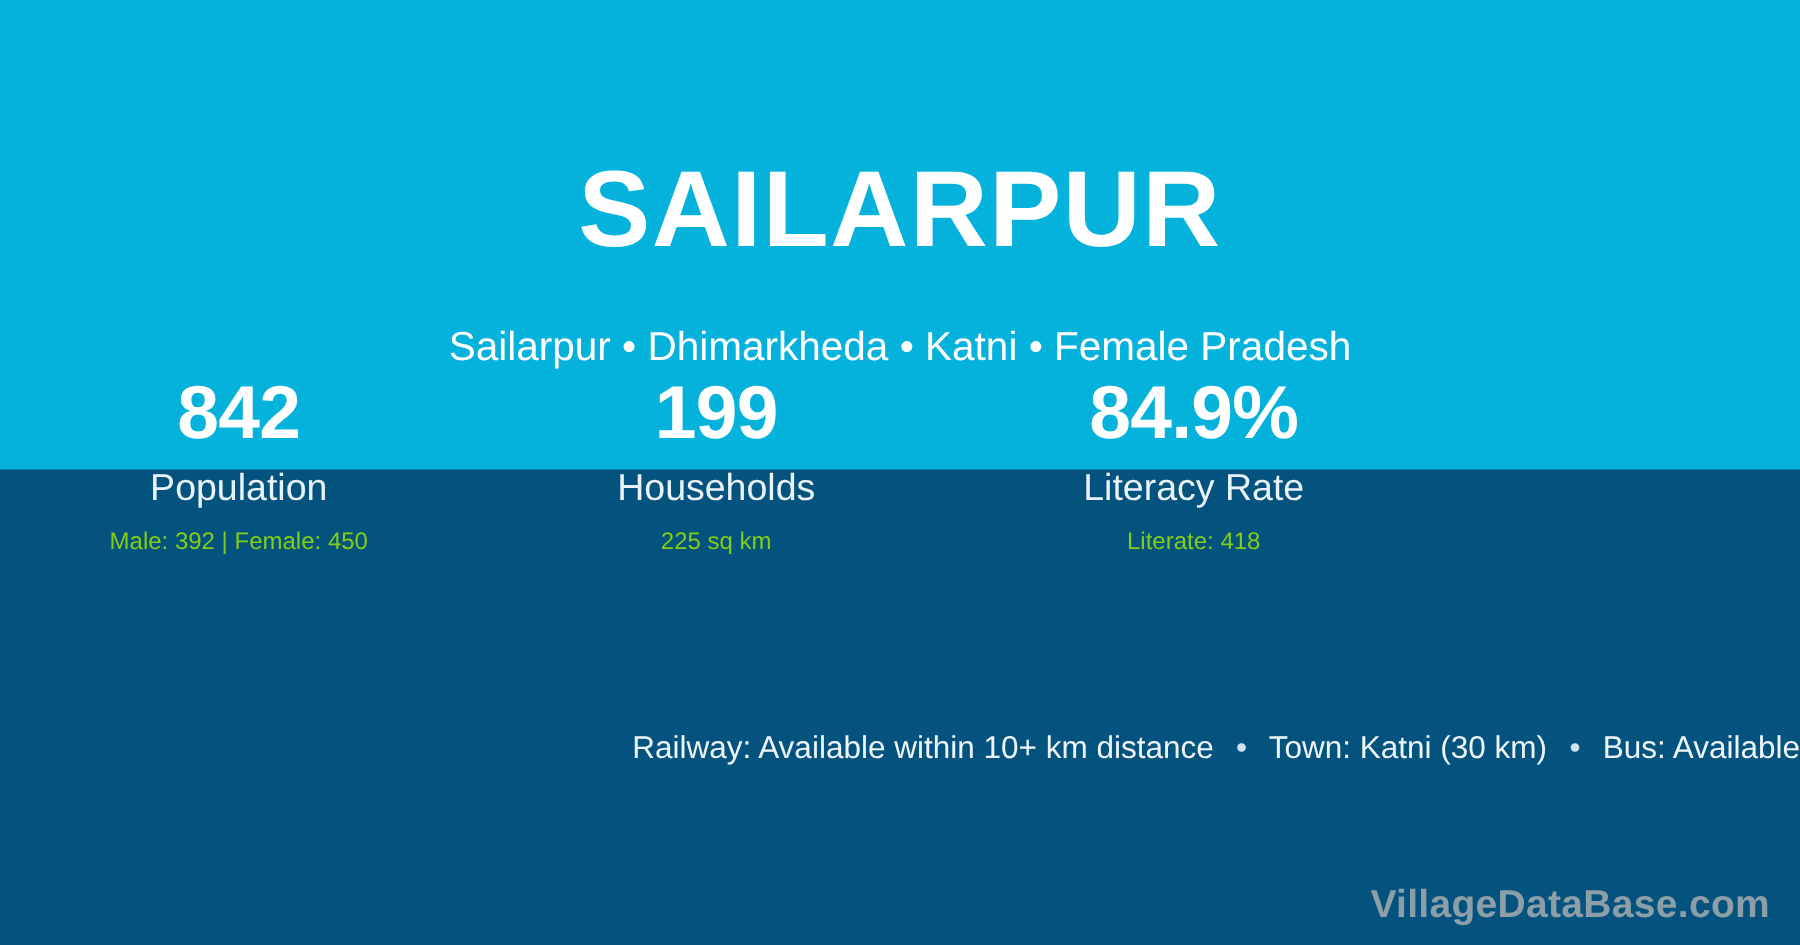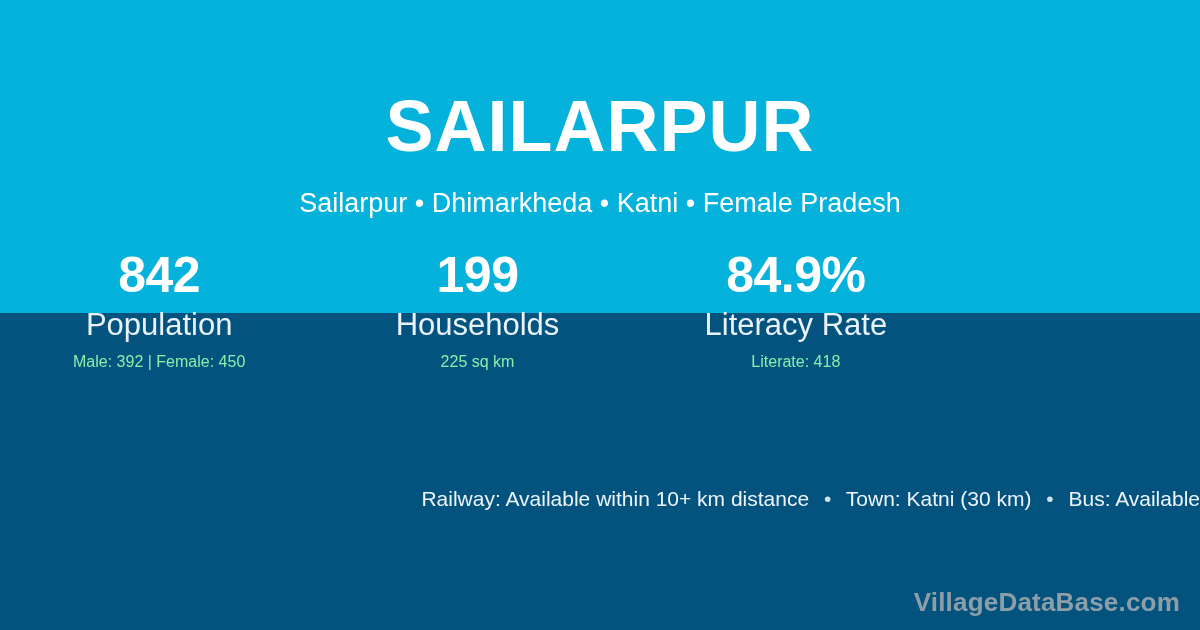--- a/index.html
+++ b/index.html
@@ -34,21 +34,21 @@
 
   
   .header {
     position: absolute;
     left: 0;
     top: 0;
     width: 1200px;
     text-align: center;
   }
   .village-title {
-    margin: 2px;
+    margin: 16px;
     padding: 0;
     font-size: 72px;
     font-weight: bold;
     letter-spacing: 1px;
     line-height: 1;
     color: #ffffff;
     padding-top: 88px;
   }
   .village-subtitle {
     margin: 0;
@@ -74,31 +74,31 @@
     text-align: center;
   }
   .stat-value {
     font-size: 50px;
     font-weight: bold;
     line-height: 58px;
     color: #ffffff;
     letter-spacing: -0.5px;
   }
   .stat-label {
-    font-size: 31px;
+    font-size: 25px;
     font-weight: normal;
     line-height: 34px;
     color: #e8f2f8;
     padding-top: 4px;
   }
   .stat-sub {
     font-size: 16px;
     font-weight: normal;
     line-height: 22px;
-    color: #86efac;
+    color: #84cc16;
     padding-top: 9px;
   }
 
   
   .facilities {
     position: absolute;
     left: 0;
     top: 485px;
     width: 1200px;
     text-align: right;

